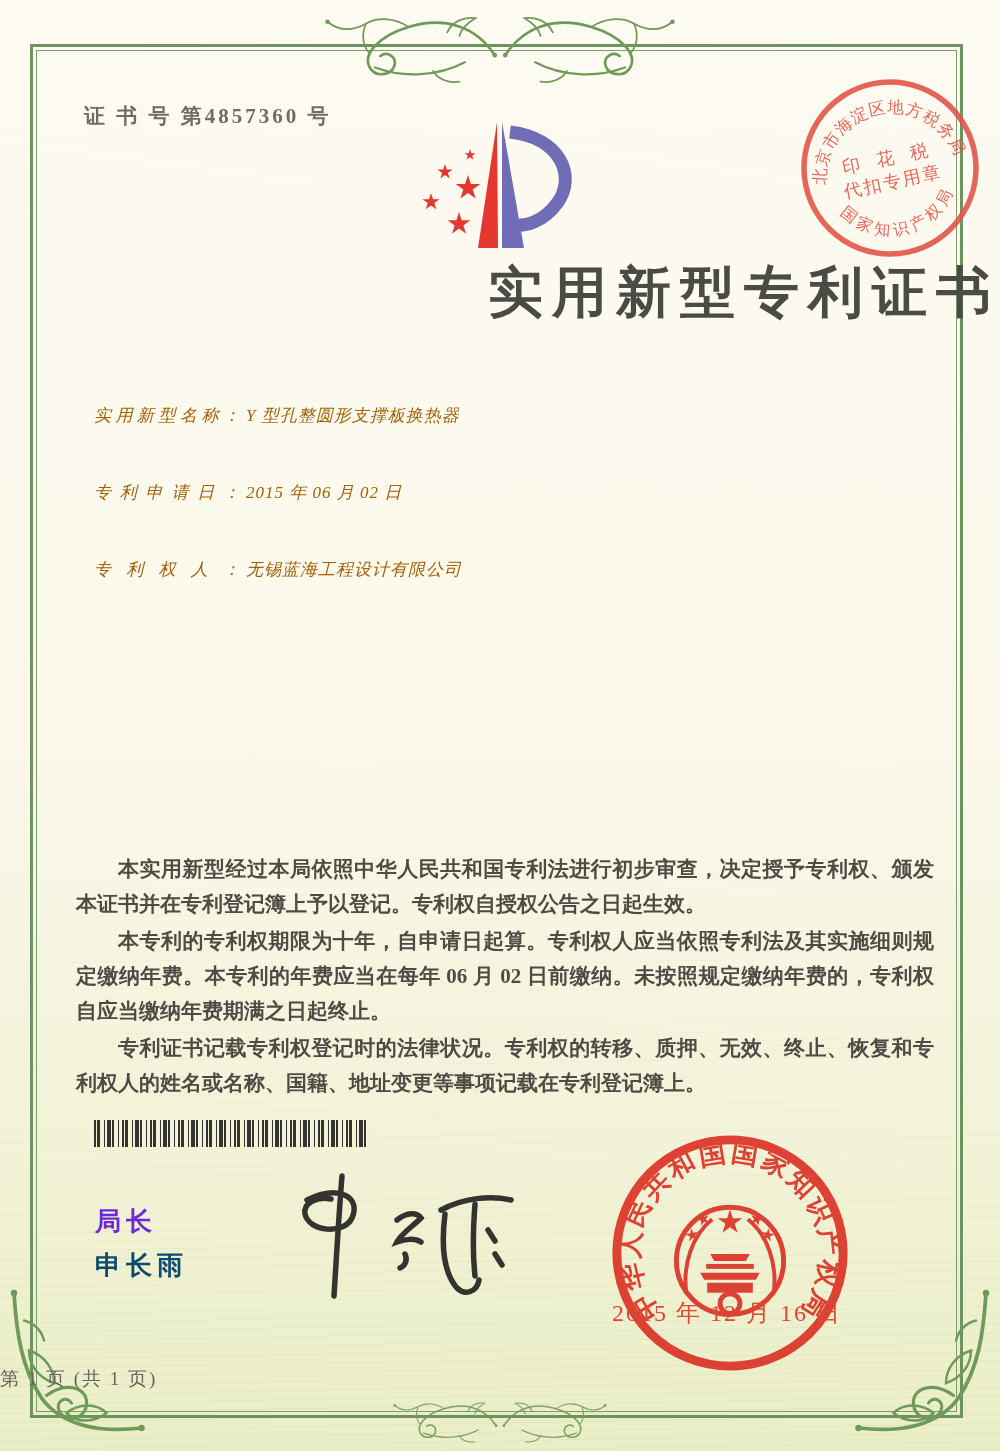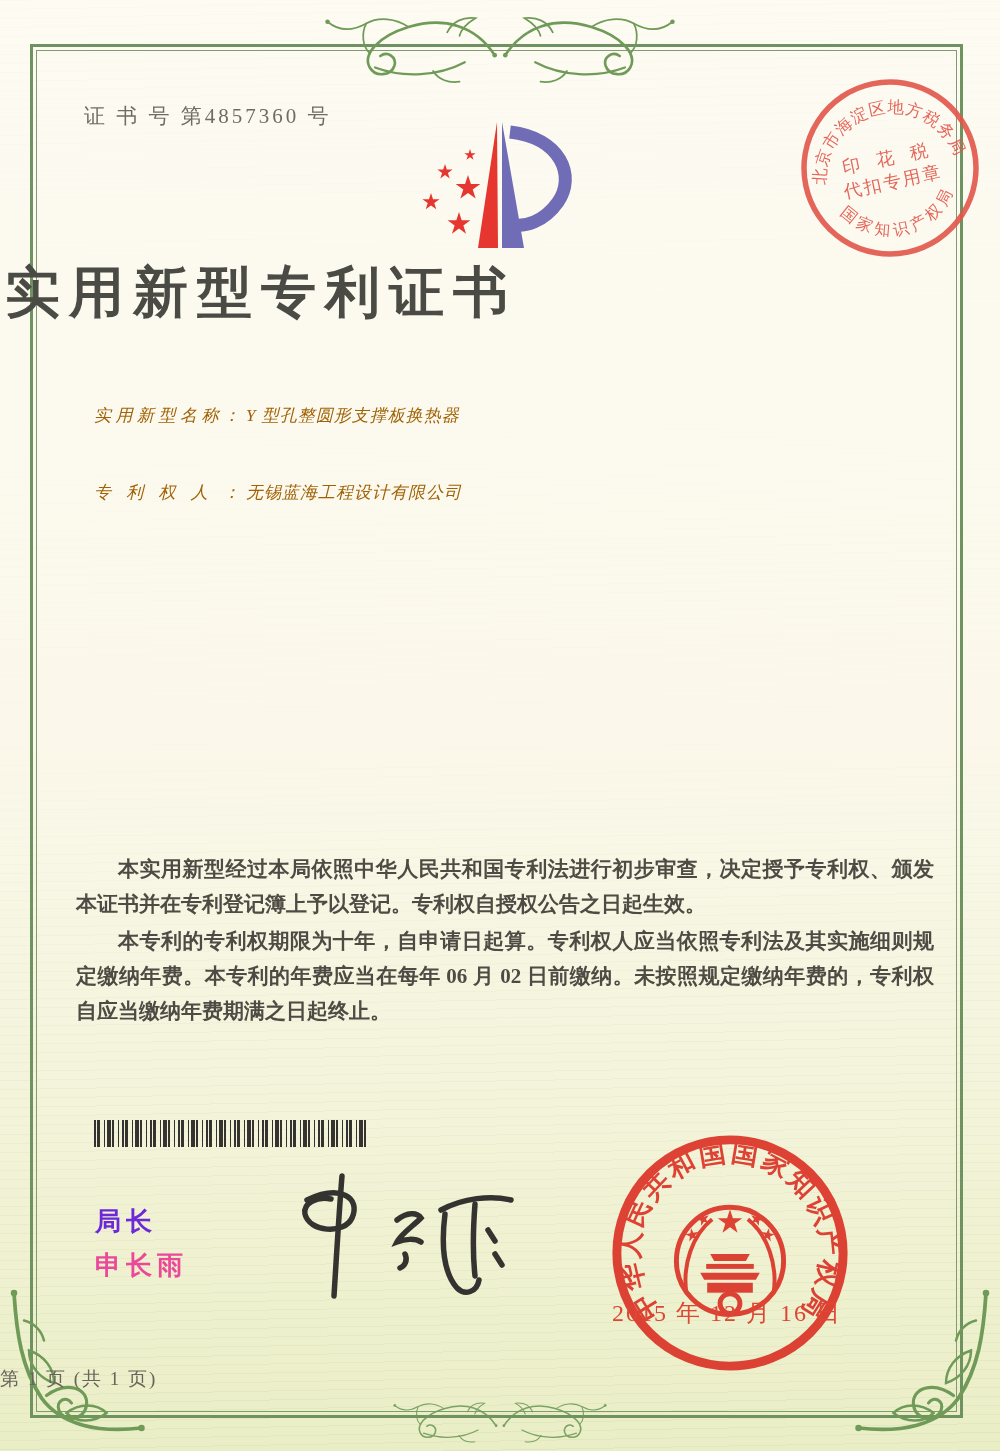--- a/index.html
+++ b/index.html
@@ -10,38 +10,38 @@
   }
   .waves{
     position:absolute;inset:0;pointer-events:none;
     background:repeating-linear-gradient(179deg, rgba(168,178,118,0.20) 0 1px, transparent 1px 9px);
     -webkit-mask-image:linear-gradient(180deg, rgba(0,0,0,.12) 0 8%, rgba(0,0,0,.05) 20% 50%, rgba(0,0,0,.35) 72%, rgba(0,0,0,.6) 100%);
             mask-image:linear-gradient(180deg, rgba(0,0,0,.12) 0 8%, rgba(0,0,0,.05) 20% 50%, rgba(0,0,0,.35) 72%, rgba(0,0,0,.6) 100%);
   }
   .frame{position:absolute;left:30px;top:44px;right:37px;bottom:33px;border:3px solid #6e9260;}
   .frame-inner{position:absolute;inset:3px;border:1px solid #7d9e6c;}
   .abs{position:absolute;}
-  .cert-no{left:84px;top:102px;font-size:21px;letter-spacing:3px;color:#6f6c64;}
+  .cert-no{left:84px;top:102px;font-size:21px;letter-spacing:3px;color:#6f6c64;font-weight:bold;}
   .logo{left:398px;top:110px;width:205px;height:152px;}
   .stamp{left:790px;top:68px;width:200px;height:200px;transform:rotate(-12deg);opacity:.9;}
-  .title{left:5px;right:0;top:256px;text-align:left;font-size:55px;font-weight:700;
+  .title{left:5px;right:0;top:256px;text-align:right;font-size:55px;font-weight:700;
          letter-spacing:9px;color:#4b4b46;}
   .fields{left:94px;top:404px;width:840px;}
   .field{height:25px;margin-bottom:52px;font-size:17px;color:#a16207;white-space:nowrap;font-style:italic;}
   .field-label{display:inline-block;width:146px;text-align:justify;text-align-last:justify;vertical-align:bottom;}
   .field-value{letter-spacing:1px;margin-left:6px;}
   .paras{left:76px;top:852px;width:858px;font-size:21px;line-height:35px;color:#4e4b44;text-align:justify;font-weight:bold;}
   .paras p{margin:0 0 2px 0;text-indent:2em;}
   .barcode{left:94px;top:1120px;width:276px;height:27px;
     background:repeating-linear-gradient(90deg,#353330 0 2px,transparent 2px 3px,#353330 3px 6px,
     transparent 6px 10px,#353330 10px 11px,transparent 11px 13px,#353330 13px 17px,transparent 17px 18px,
     #353330 18px 20px,transparent 20px 24px,#353330 24px 25px,transparent 25px 28px);}
   .dir-title{left:95px;top:1204px;font-size:26px;letter-spacing:5px;color:#6d28d9;
     font-family:Liberation Sans, sans-serif;font-weight:600;}
-  .dir-name{left:95px;top:1248px;font-size:26px;letter-spacing:5px;color:#ec4899;
+  .dir-name{left:95px;top:1248px;font-size:26px;letter-spacing:5px;color:#0c4a6e;
     font-family:"Liberation Sans","DejaVu Sans",sans-serif;font-weight:600;}
   .sig{left:245px;top:1168px;width:290px;height:140px;}
   .seal{left:601px;top:1124px;width:258px;height:258px;opacity:.95;}
   .seal-date{left:612px;top:1297px;font-size:24px;color:#df4634;letter-spacing:2px;z-index:5;}
   .footer{left:0;right:0;top:1366px;text-align:left;font-size:19px;letter-spacing:2px;color:#67645b;}
   .orn-top{left:50%;top:6px;transform:translateX(-50%);width:352px;height:86px;display:flex;}
   .orn-bc{left:50%;top:1398px;transform:translateX(-50%);width:216px;height:50px;display:flex;opacity:.9;}
   .orn-bl{left:4px;top:1288px;width:150px;height:150px;transform:scaleX(-1);}
   .orn-br{left:846px;top:1288px;width:150px;height:150px;}
   svg{display:block;}
@@ -144,27 +144,31 @@
   </text>
 </svg>
 
 <div class="abs title">实用新型专利证书</div>
 
 <div class="abs fields">
   <div class="field">
     <span class="field-label">实用新型名称：</span><span class="field-value">Y 型孔整圆形支撑板换热器</span>
   </div>
   <div class="field">
+    <span class="field-label">专利申请日：</span><span class="field-value">2015 年 06 月 02 日</span>
+  </div>
+  <div class="field">
     <span class="field-label">专利权人：</span><span class="field-value">无锡蓝海工程设计有限公司</span>
   </div>
 </div>
 
 <div class="abs paras">
   <p>本实用新型经过本局依照中华人民共和国专利法进行初步审查，决定授予专利权、颁发本证书并在专利登记簿上予以登记。专利权自授权公告之日起生效。</p>
   <p>本专利的专利权期限为十年，自申请日起算。专利权人应当依照专利法及其实施细则规定缴纳年费。本专利的年费应当在每年 06 月 02 日前缴纳。未按照规定缴纳年费的，专利权自应当缴纳年费期满之日起终止。</p>
+  <p>专利证书记载专利权登记时的法律状况。专利权的转移、质押、无效、终止、恢复和专利权人的姓名或名称、国籍、地址变更等事项记载在专利登记簿上。</p>
 </div>
 
 <div class="abs barcode"></div>
 
 <div class="abs dir-title">局长</div>
 <div class="abs dir-name">申长雨</div>
 
 <svg class="abs sig" viewBox="0 0 290 140">
   <g fill="none" stroke="#35332f" stroke-width="5.5" stroke-linecap="round">
     <path d="M97,8 C94,44 91,96 89,128"></path>

